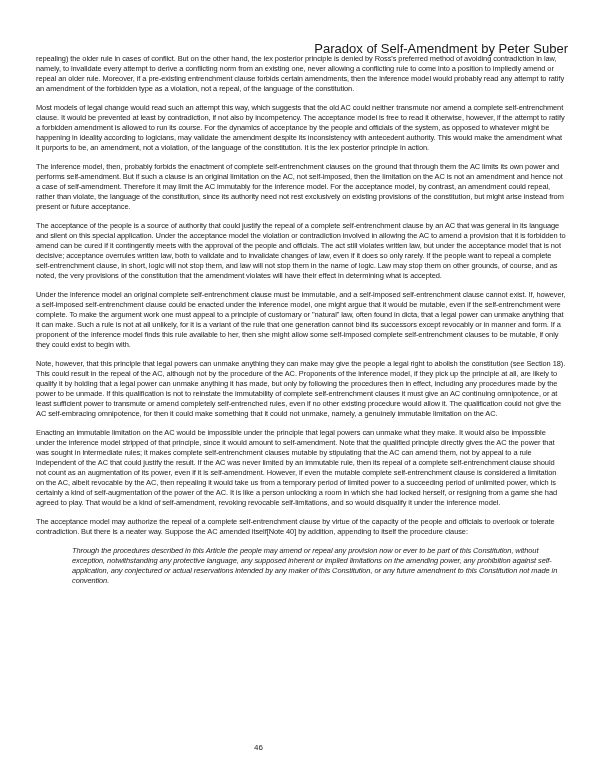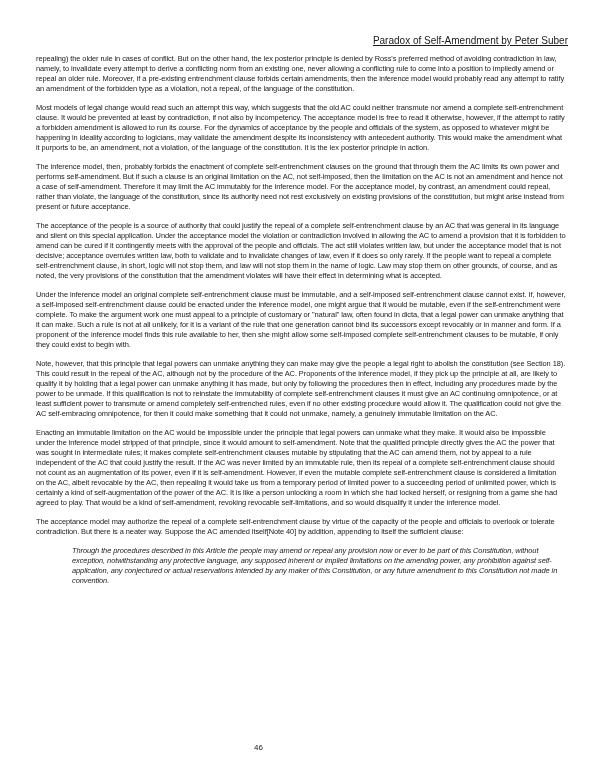--- a/index.html
+++ b/index.html
@@ -10,26 +10,25 @@
     body {
       width: 600px;
       height: 776px;
       position: relative;
       overflow: hidden;
       font-family: "Liberation Sans", sans-serif;
       color: #1a1a1a;
     }
     .page-header {
       position: absolute;
-      top: 35px;
+      top: 43px;
       right: 32px;
-      font-size: 10px;
+      font-size: 13px;
       line-height: 11px;
       white-space: nowrap;
-      text-decoration: underline;
     }
     .content {
       position: absolute;
       top: 54px;
       left: 36px;
       width: 530px;
       font-size: 7.45px;
       line-height: 10px;
       letter-spacing: -0.08px;
     }
@@ -66,17 +65,17 @@
 <div class="page-header">Paradox of Self-Amendment by Peter Suber</div>
 
 <div class="content">
   <p class="first">repealing) the older rule in cases of conflict. But on the other hand, the lex posterior principle is denied by Ross's preferred method of avoiding contradiction in law, namely, to invalidate every attempt to derive a conflicting norm from an existing one, never allowing a conflicting rule to come into a position to impliedly amend or repeal an older rule. Moreover, if a pre-existing entrenchment clause forbids certain amendments, then the inference model would probably read any attempt to ratify an amendment of the forbidden type as a violation, not a repeal, of the language of the constitution.</p>
   <p>Most models of legal change would read such an attempt this way, which suggests that the old AC could neither transmute nor amend a complete self-entrenchment clause. It would be prevented at least by contradiction, if not also by incompetency. The acceptance model is free to read it otherwise, however, if the attempt to ratify a forbidden amendment is allowed to run its course. For the dynamics of acceptance by the people and officials of the system, as opposed to whatever might be happening in ideality according to logicians, may validate the amendment despite its inconsistency with antecedent authority. This would make the amendment what it purports to be, an amendment, not a violation, of the language of the constitution. It is the lex posterior principle in action.</p>
   <p>The inference model, then, probably forbids the enactment of complete self-entrenchment clauses on the ground that through them the AC limits its own power and performs self-amendment. But if such a clause is an original limitation on the AC, not self-imposed, then the limitation on the AC is not an amendment and hence not a case of self-amendment. Therefore it may limit the AC immutably for the inference model. For the acceptance model, by contrast, an amendment could repeal, rather than violate, the language of the constitution, since its authority need not rest exclusively on existing provisions of the constitution, but might arise instead from present or future acceptance.</p>
   <p>The acceptance of the people is a source of authority that could justify the repeal of a complete self-entrenchment clause by an AC that was general in its language and silent on this special application. Under the acceptance model the violation or contradiction involved in allowing the AC to amend a provision that it is forbidden to amend can be cured if it contingently meets with the approval of the people and officials. The act still violates written law, but under the acceptance model that is not decisive; acceptance overrules written law, both to validate and to invalidate changes of law, even if it does so only rarely. If the people want to repeal a complete self-entrenchment clause, in short, logic will not stop them, and law will not stop them in the name of logic. Law may stop them on other grounds, of course, and as noted, the very provisions of the constitution that the amendment violates will have their effect in determining what is accepted.</p>
   <p>Under the inference model an original complete self-entrenchment clause must be immutable, and a self-imposed self-entrenchment clause cannot exist. If, however, a self-imposed self-entrenchment clause could be enacted under the inference model, one might argue that it would be mutable, even if the self-entrenchment were complete. To make the argument work one must appeal to a principle of customary or "natural" law, often found in dicta, that a legal power can unmake anything that it can make. Such a rule is not at all unlikely, for it is a variant of the rule that one generation cannot bind its successors except revocably or in manner and form. If a proponent of the inference model finds this rule available to her, then she might allow some self-imposed complete self-entrenchment clauses to be mutable, if only they could exist to begin with.</p>
   <p>Note, however, that this principle that legal powers can unmake anything they can make may give the people a legal right to abolish the constitution (see Section 18). This could result in the repeal of the AC, although not by the procedure of the AC. Proponents of the inference model, if they pick up the principle at all, are likely to qualify it by holding that a legal power can unmake anything it has made, but only by following the procedures then in effect, including any procedures made by the power to be unmade. If this qualification is not to reinstate the immutability of complete self-entrenchment clauses it must give an AC continuing omnipotence, or at least sufficient power to transmute or amend completely self-entrenched rules, even if no other existing procedure would allow it. The qualification could not give the AC self-embracing omnipotence, for then it could make something that it could not unmake, namely, a genuinely immutable limitation on the AC.</p>
   <p>Enacting an immutable limitation on the AC would be impossible under the principle that legal powers can unmake what they make. It would also be impossible under the inference model stripped of that principle, since it would amount to self-amendment. Note that the qualified principle directly gives the AC the power that was sought in intermediate rules; it makes complete self-entrenchment clauses mutable by stipulating that the AC can amend them, not by appeal to a rule independent of the AC that could justify the result. If the AC was never limited by an immutable rule, then its repeal of a complete self-entrenchment clause should not count as an augmentation of its power, even if it is self-amendment. However, if even the mutable complete self-entrenchment clause is considered a limitation on the AC, albeit revocable by the AC, then repealing it would take us from a temporary period of limited power to a succeeding period of unlimited power, which is certainly a kind of self-augmentation of the power of the AC. It is like a person unlocking a room in which she had locked herself, or resigning from a game she had agreed to play. That would be a kind of self-amendment, revoking revocable self-limitations, and so would disqualify it under the inference model.</p>
-  <p><span>The acceptance model may authorize the repeal of a complete self-entrenchment clause by virtue of the capacity of the people and officials to overlook or tolerate contradiction. But there is a neater way. Suppose the AC amended itself</span><a class="note-link">[Note 40]</a><span> by addition, appending to itself the sufficient clause:</span></p>
+  <p><span>The acceptance model may authorize the repeal of a complete self-entrenchment clause by virtue of the capacity of the people and officials to overlook or tolerate contradiction. But there is a neater way. Suppose the AC amended itself</span><a class="note-link">[Note 40]</a><span> by addition, appending to itself the procedure clause:</span></p>
   <p class="blockquote">Through the procedures described in this Article the people may amend or repeal any provision now or ever to be part of this Constitution, without exception, notwithstanding any protective language, any supposed inherent or implied limitations on the amending power, any prohibition against self-application, any conjectured or actual reservations intended by any maker of this Constitution, or any future amendment to this Constitution not made in convention.</p>
 </div>
 
 <div class="page-number">46</div>
 
 </body></html>

